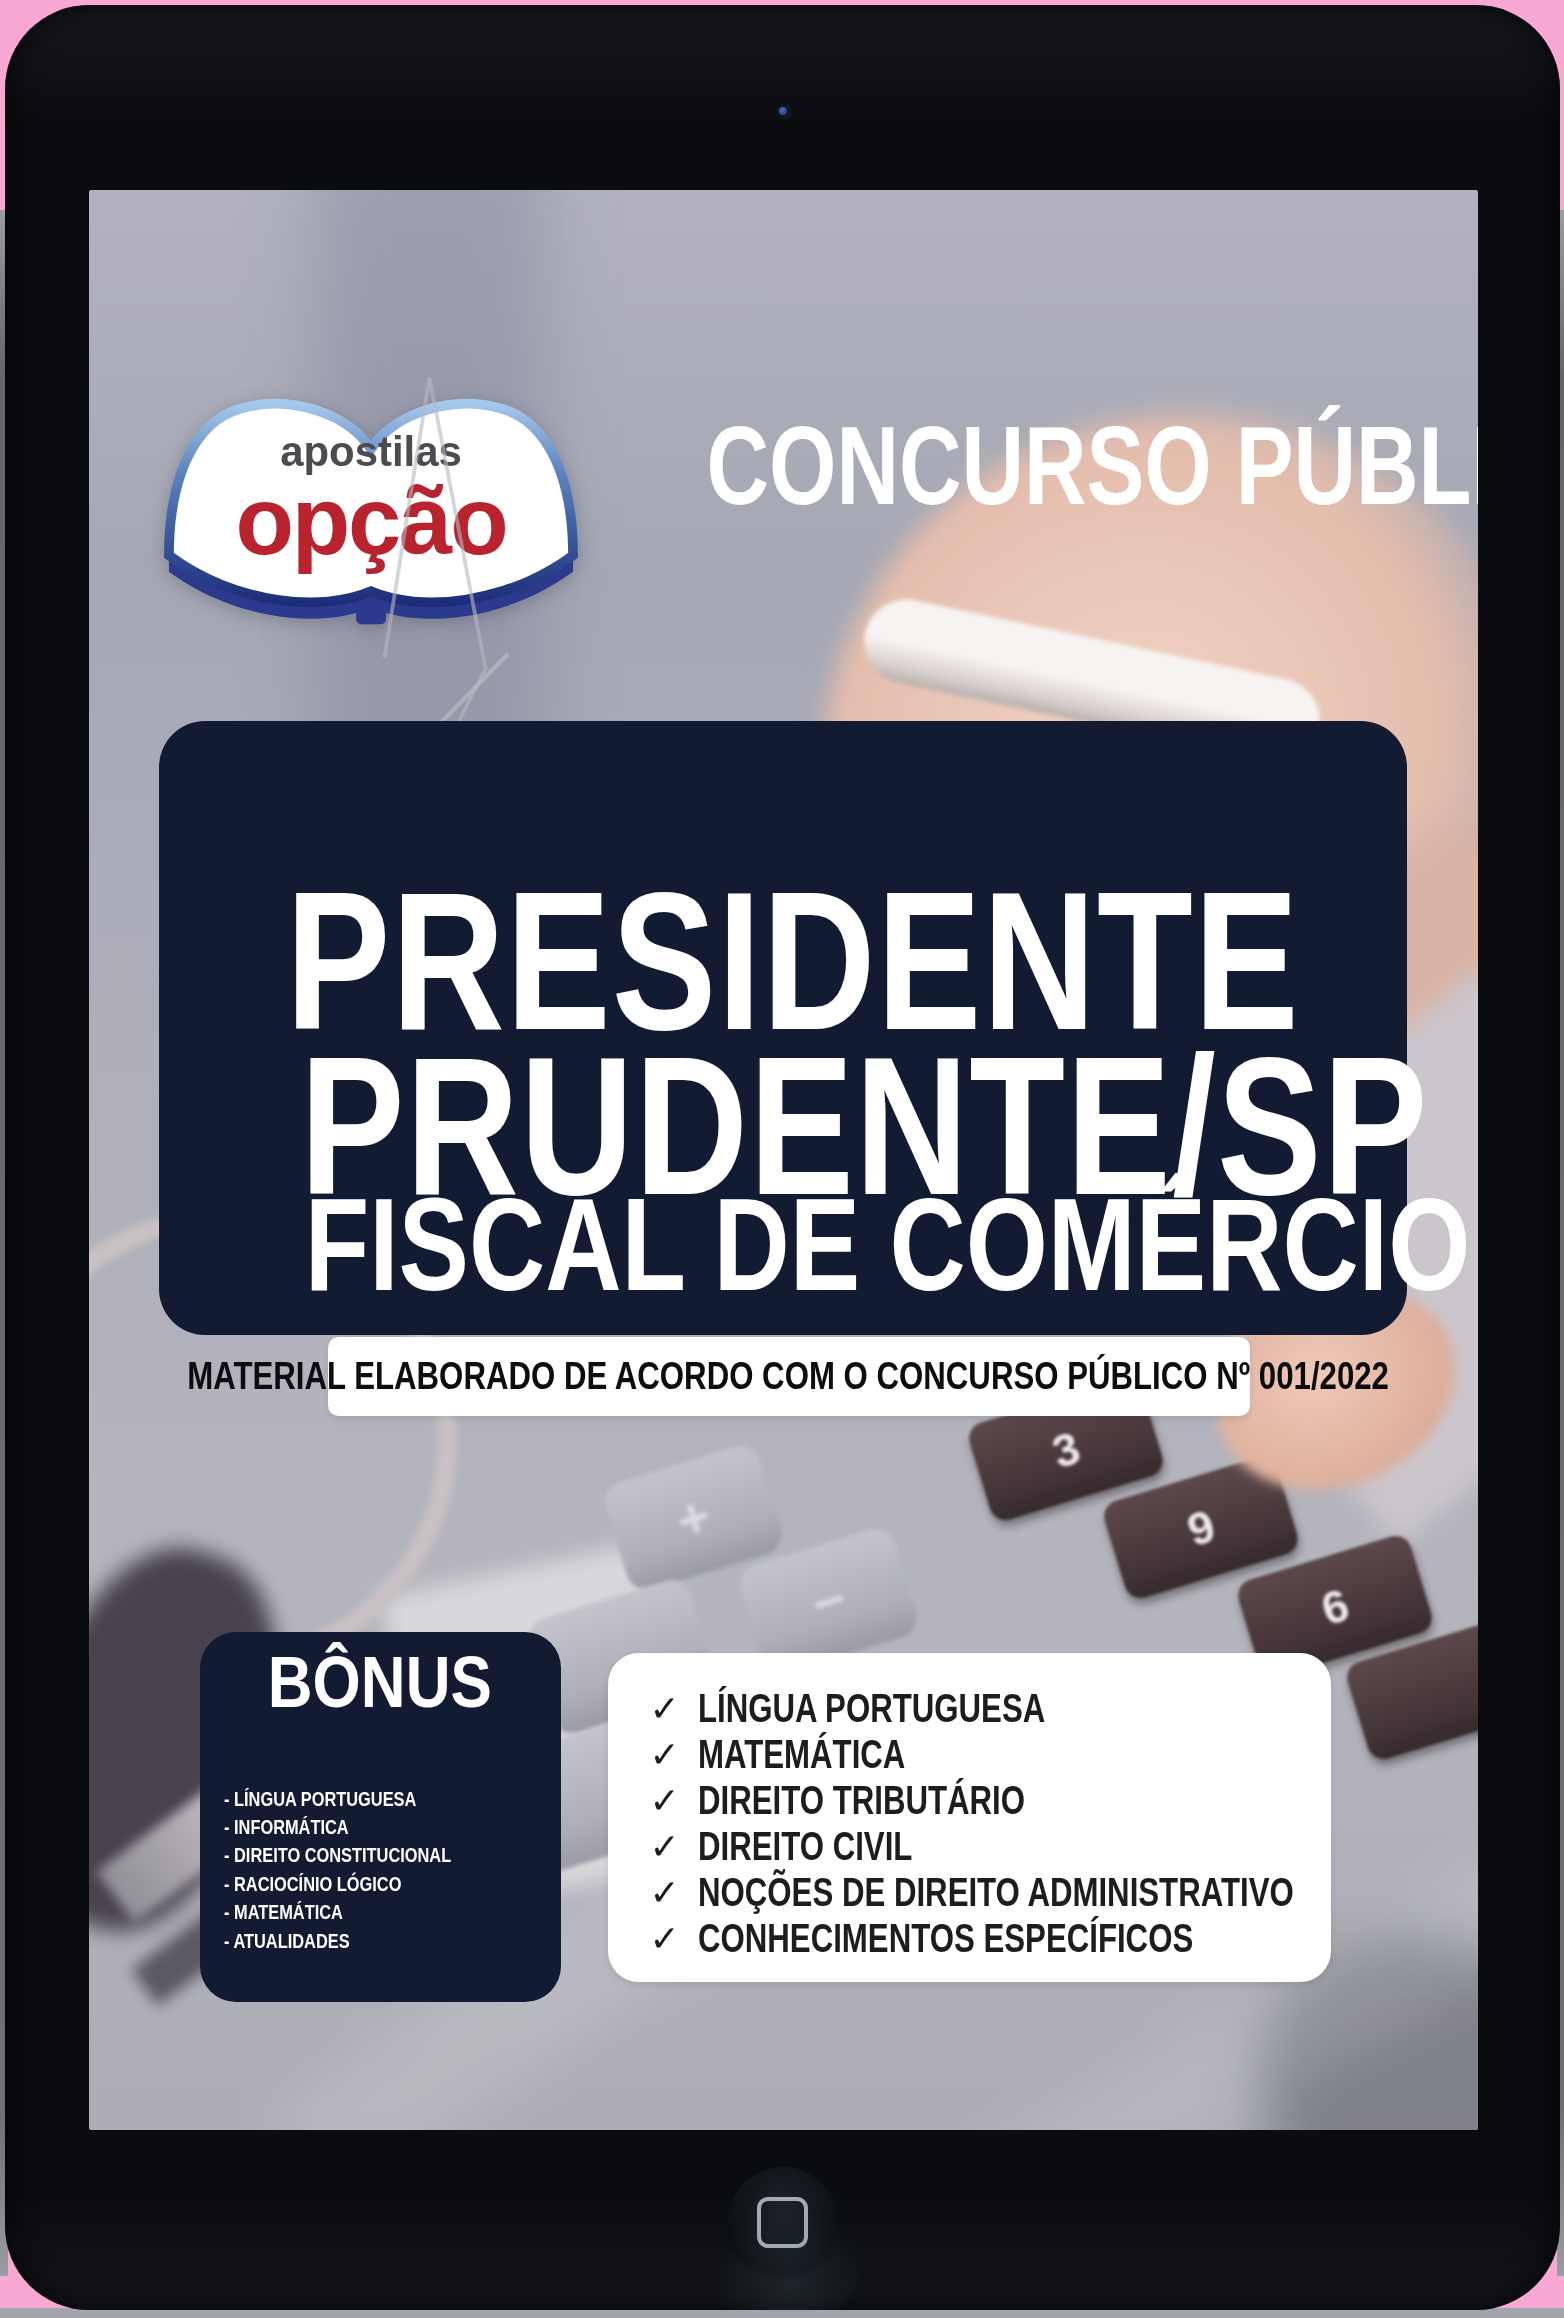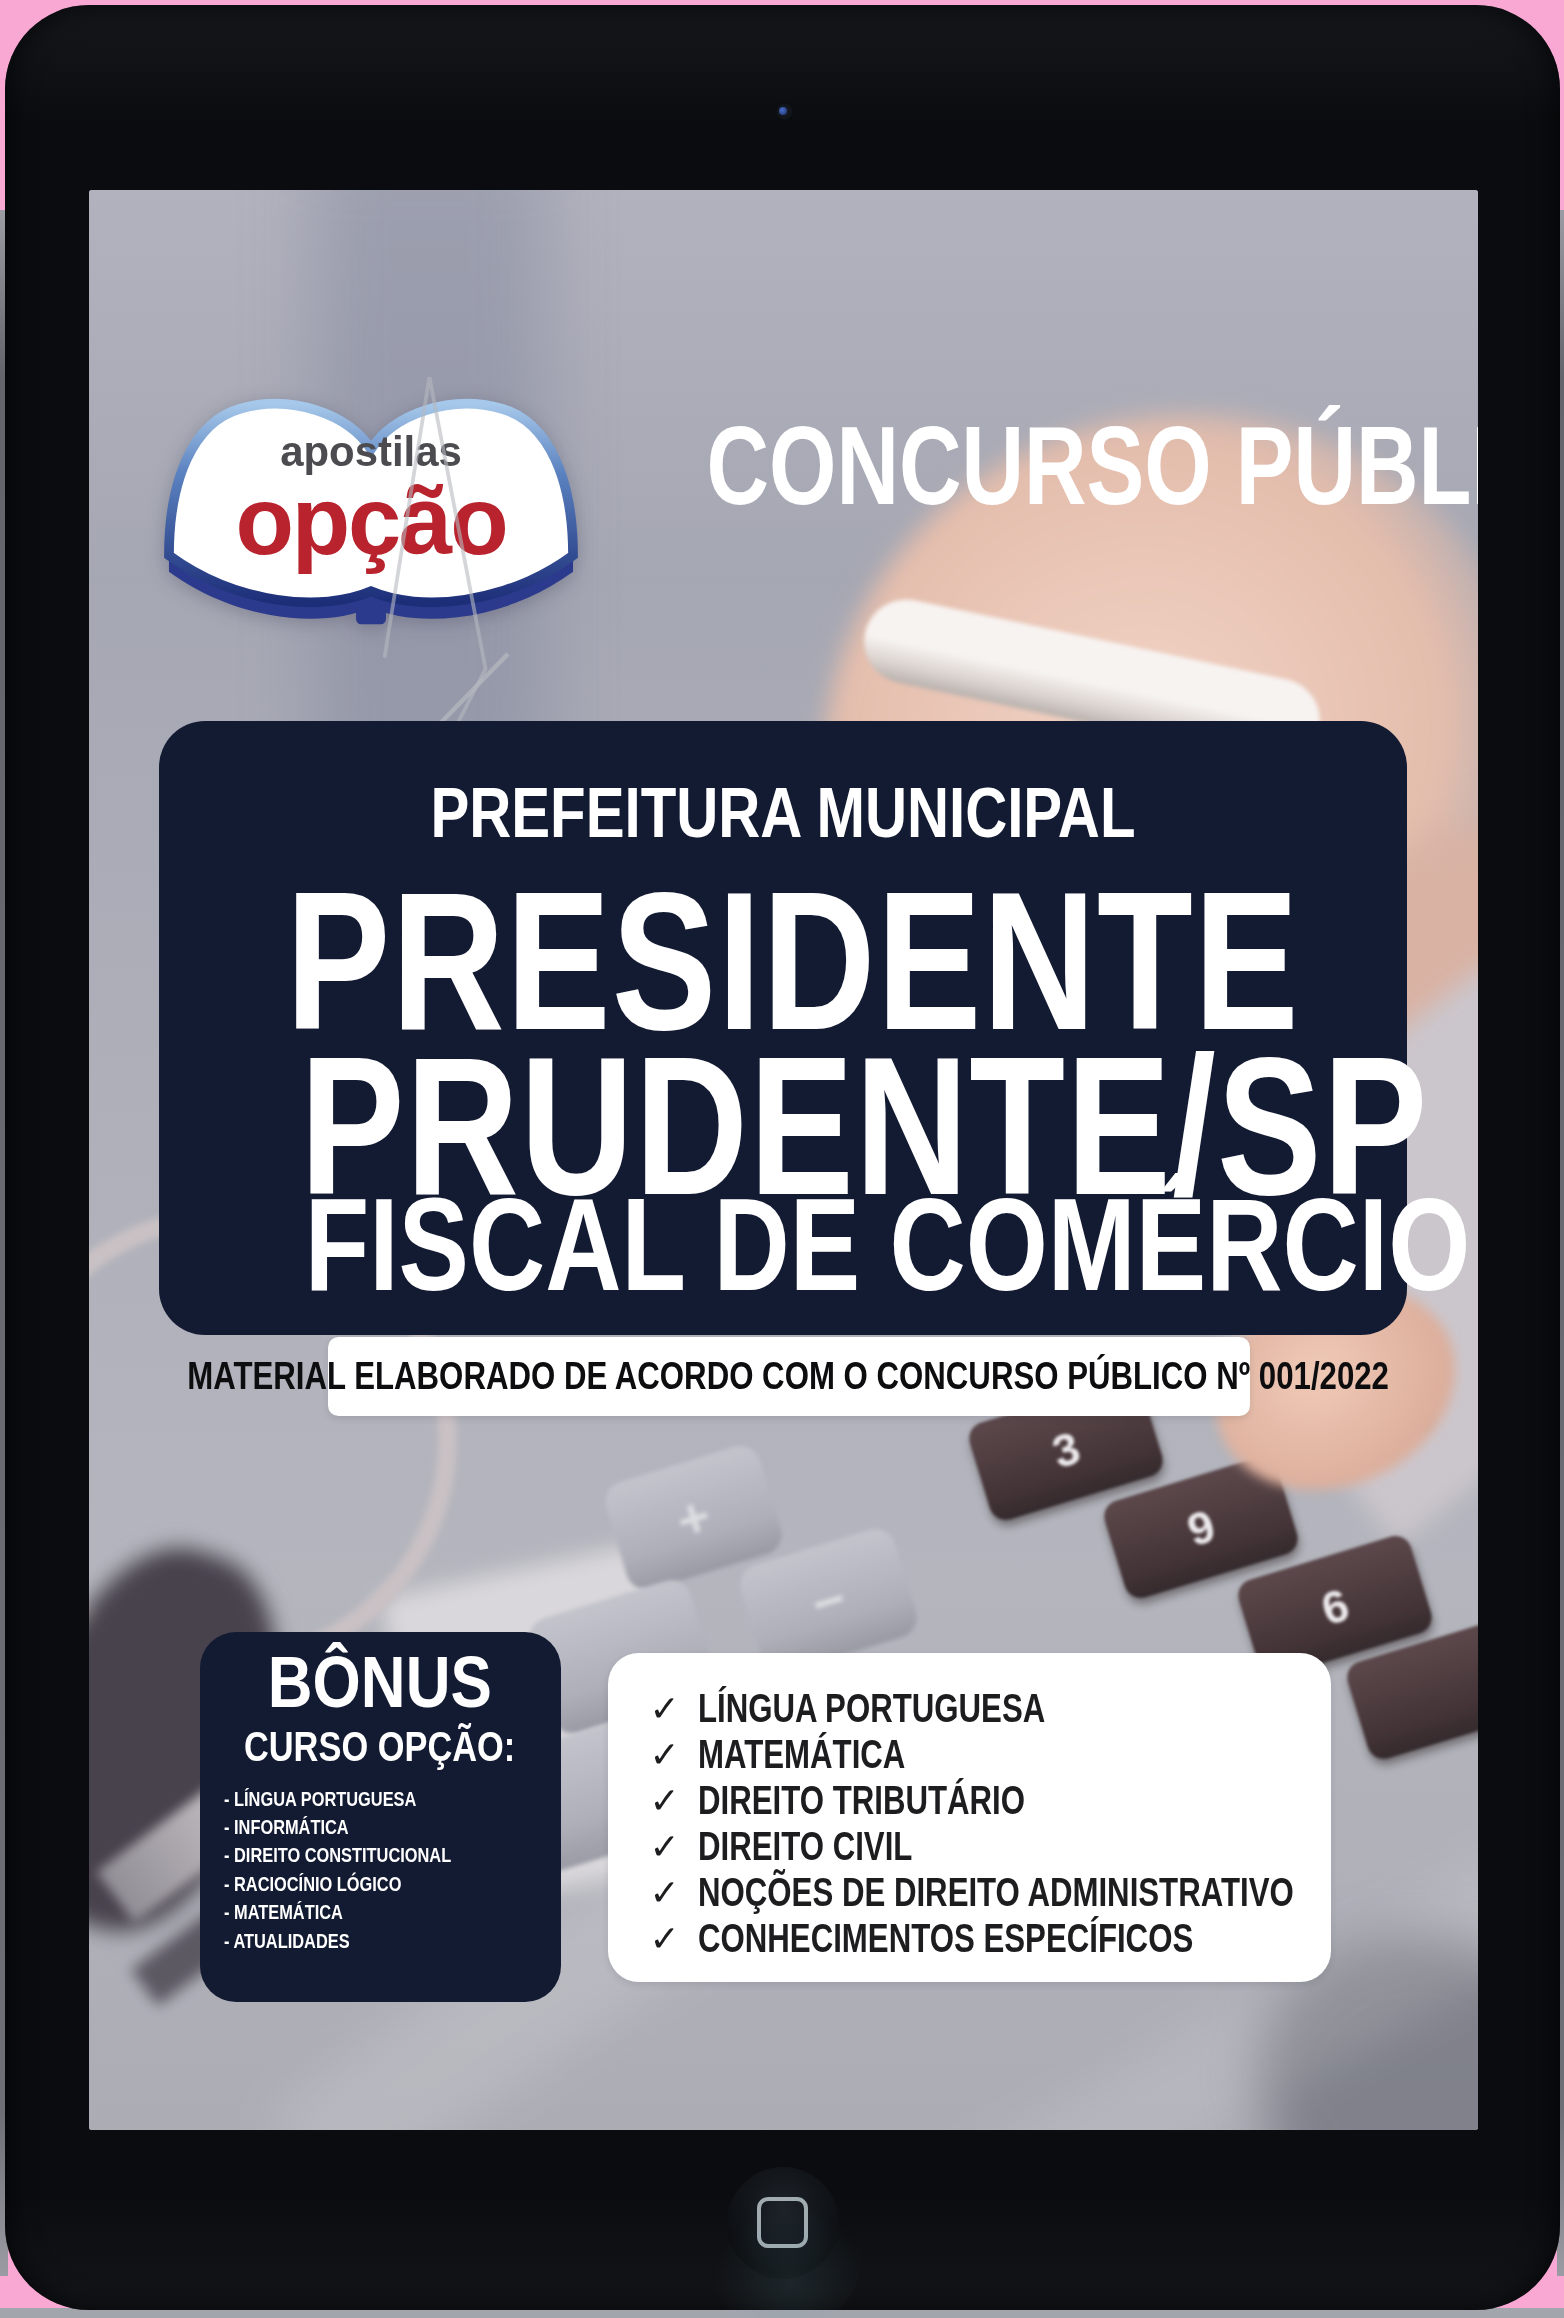--- a/index.html
+++ b/index.html
@@ -177,33 +177,31 @@
       <svg class="swoosh" viewBox="0 0 1100 1100">
         <path d="M160,1030 L560,620" stroke="#b6b9bf" stroke-width="6" fill="none" opacity="0.7"></path>
         <path d="M455,250 L395,625 M455,250 L530,640 L330,1030" stroke="#b6b9bf" stroke-width="5" fill="none" opacity="0.6"></path>
       </svg>
 
       <div class="cover-title">
         <span class="cx cx78">CONCURSO PÚBLICO</span>
       </div>
 
       <div class="card navy title-card">
-        <div class="tc-sub"><span class="cx cx82">PREFEITURA MUNICIPAL</span></div>
         <div class="tc-l1"><span class="cx cx80">PRESIDENTE</span></div>
         <div class="tc-l2"><span class="cx cx80">PRUDENTE/SP</span></div>
         <div class="tc-l3"><span class="cx cx80">FISCAL DE COMÉRCIO</span></div>
       </div>
 
       <div class="card notice">
         <span class="cx cx80">MATERIAL ELABORADO DE ACORDO COM O CONCURSO PÚBLICO Nº 001/2022</span>
       </div>
 
       <div class="card navy bonus">
         <div class="b-title"><span class="cx cx85">BÔNUS</span></div>
-        <div class="b-sub"><span class="cx cx80">CURSO OPÇÃO:</span></div>
         <div class="b-items">
           <div class="cx78 ol">- LÍNGUA PORTUGUESA</div>
           <div class="cx78 ol">- INFORMÁTICA</div>
           <div class="cx78 ol">- DIREITO CONSTITUCIONAL</div>
           <div class="cx78 ol">- RACIOCÍNIO LÓGICO</div>
           <div class="cx78 ol">- MATEMÁTICA</div>
           <div class="cx78 ol">- ATUALIDADES</div>
         </div>
       </div>
 

